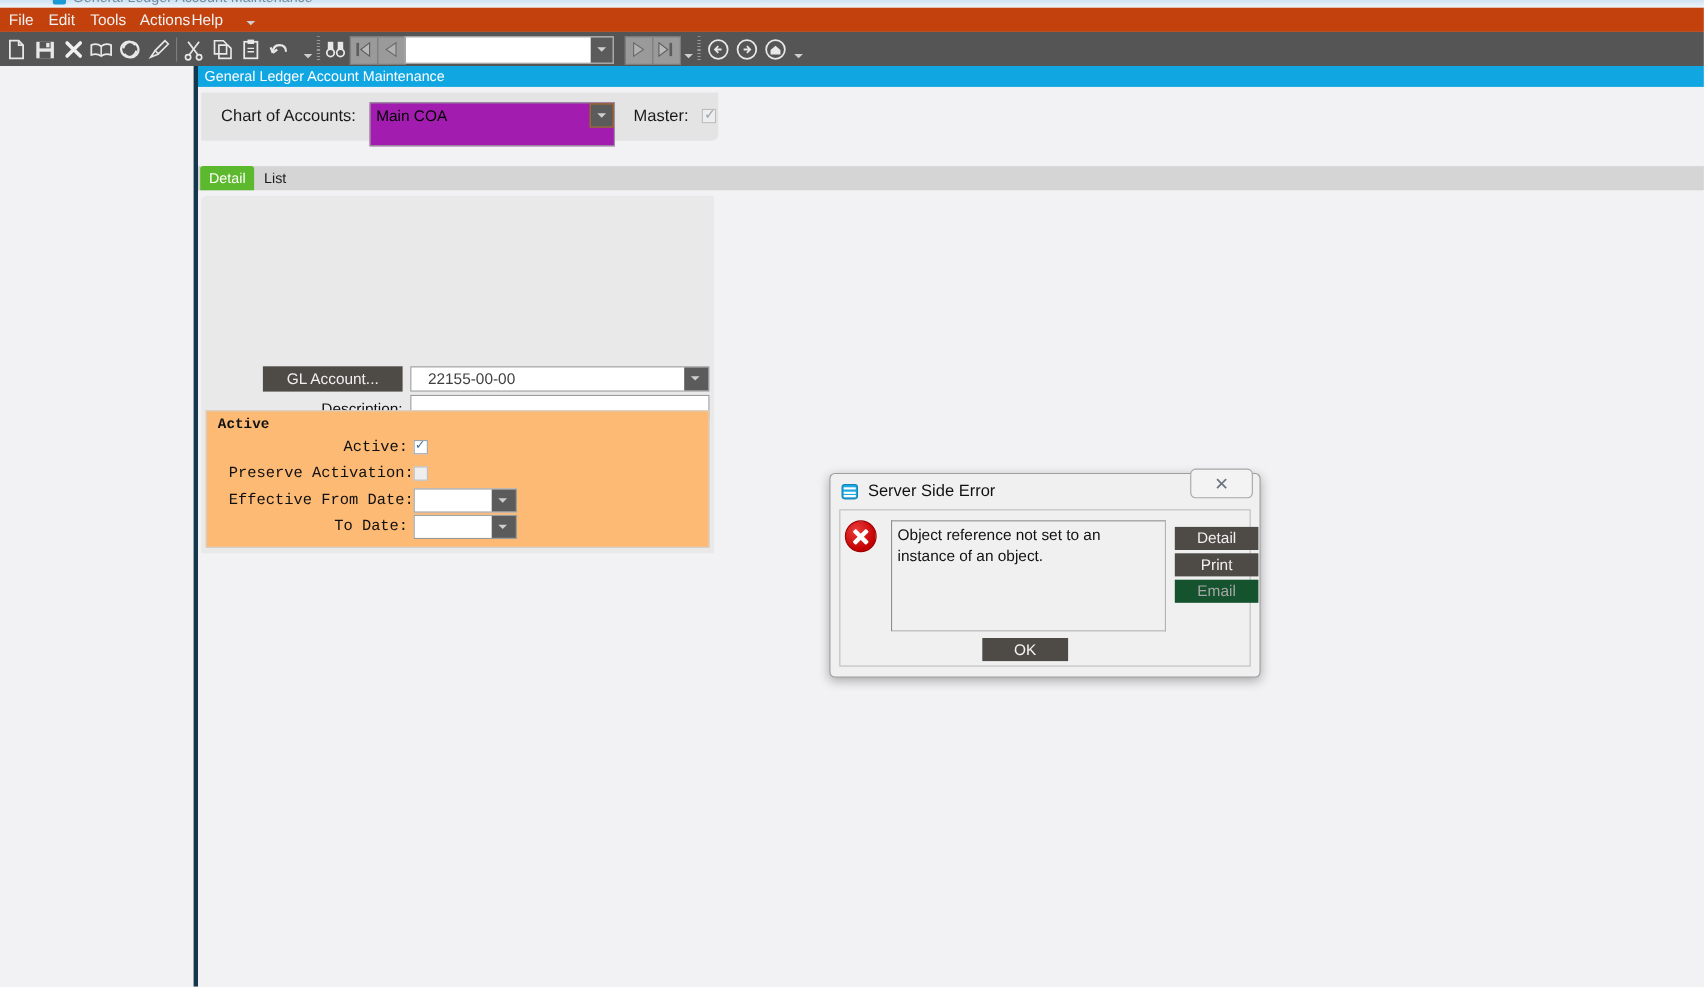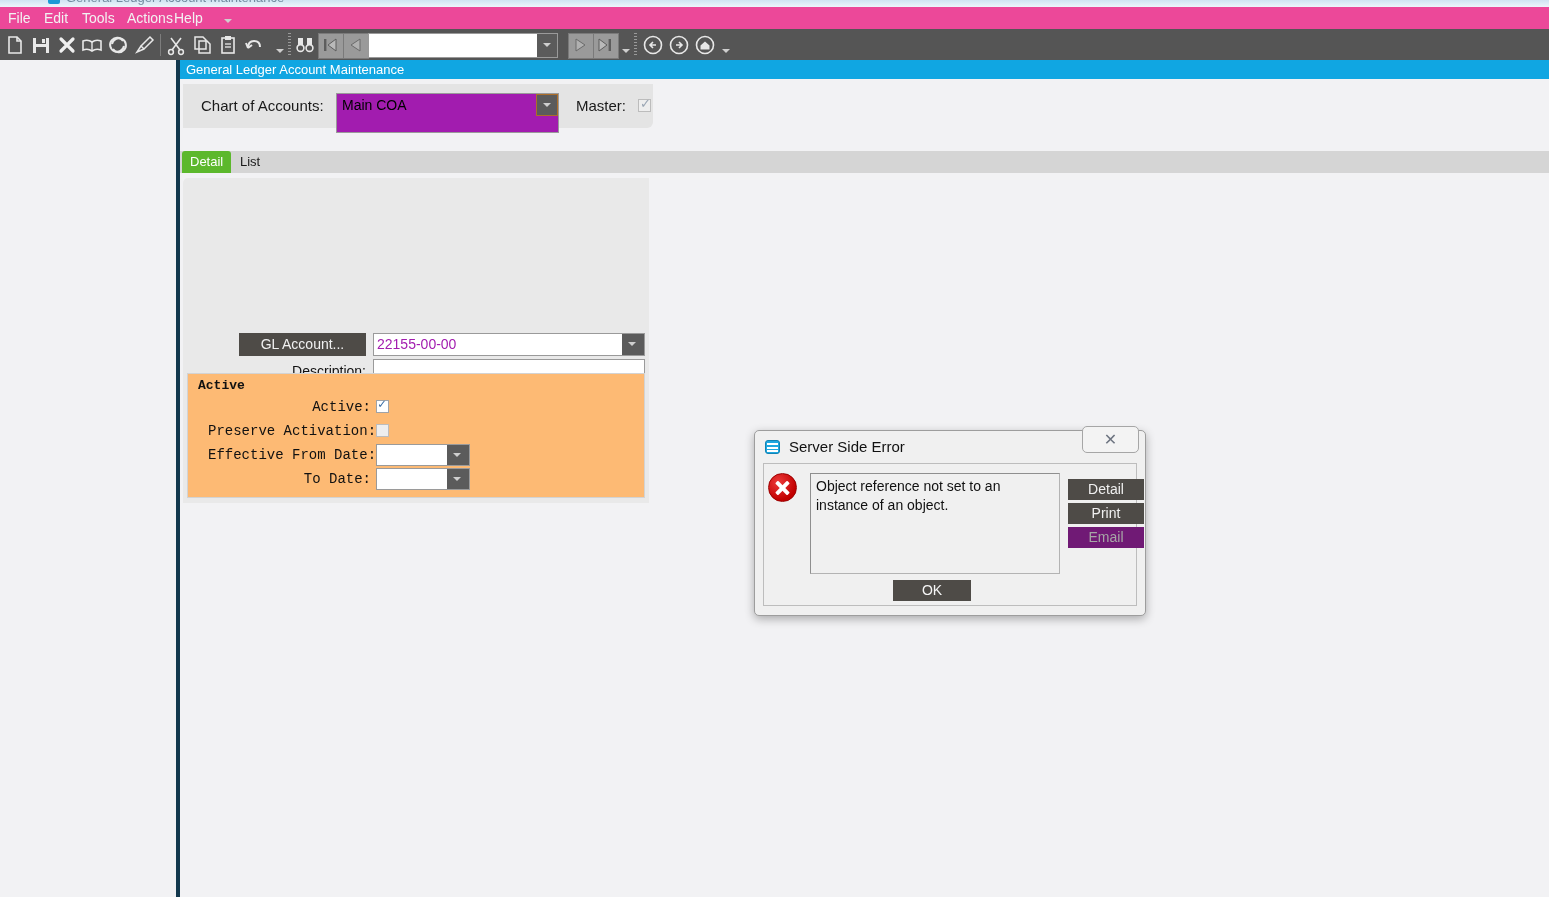--- a/index.html
+++ b/index.html
@@ -23,21 +23,21 @@
     opacity: .55;
   }
   .os-titlebar .os-icon {
     position: absolute; left: 48px; top: -8px; width: 12px; height: 12px;
     background: #1b9ad6; border-radius: 2px;
   }
 
   
   .menubar {
     position: absolute; left: 0; top: 7px; width: 1549px; height: 22px;
-    background: #ec4899;
+    background: #c2410c;
   }
   .menu-item {
     position: absolute; top: 3px; height: 17px; line-height: 17px;
     color: #f2f2f2; font-size: 14px; padding: 0 2px; cursor: default;
   }
   .menu-caret {
     position: absolute; top: 12px; width: 0; height: 0;
     border-left: 4px solid transparent; border-right: 4px solid transparent;
     border-top: 4px solid #cfcfcf;
   }
@@ -193,21 +193,21 @@
   .gl-btn {
     position: absolute; left: 56px; top: 155px; width: 127px; height: 23px;
     background: #4e4b47; color: #f0f0f0; font-size: 14px;
     text-align: center; line-height: 23px; cursor: default;
   }
   .txtfield {
     position: absolute; background: #ffffff;
     border: 1px solid #9a9a9a; box-sizing: border-box;
   }
   .txtfield .txt {
-    position: absolute; left: 3px; top: 2px; font-size: 14px; color: #a21caf;
+    position: absolute; left: 15px; top: 2px; font-size: 14px; color: #404040;
   }
   .txtfield .arrow-dark {
     position: absolute; right: 0; top: 0; width: 22px; height: 100%;
     background: #5b5b5b;
   }
 
   .groupbox {
     position: absolute; left: 4px; top: 195px; width: 458px; height: 125px;
     background: #fdba74; border: 1px solid #d3d3d3; box-sizing: border-box; font-family: Liberation Mono, monospace;
   }
@@ -268,21 +268,21 @@
   }
   .err-msgbox .msg {
     position: absolute; left: 5px; top: 3px; right: 5px;
     font-size: 14px; color: #111111; line-height: 19px;
   }
   .dlg-btn {
     position: absolute; width: 76px; height: 21px;
     background: #4e4b47; color: #f0f0f0; font-size: 14px;
     text-align: center; line-height: 21px; cursor: default;
   }
-  .dlg-btn.disabled { background: #701a75; color: #a6a6a6; }
+  .dlg-btn.disabled { background: #14532d; color: #a6a6a6; }
   .ok-btn {
     position: absolute; left: 138px; top: 149px; width: 78px; height: 21px;
     background: #4e4b47; color: #f5f5f5; font-size: 14px;
     text-align: center; line-height: 21px; cursor: default;
   }
   svg { display: block; }
 </style>
 </head>
 <body>
 

